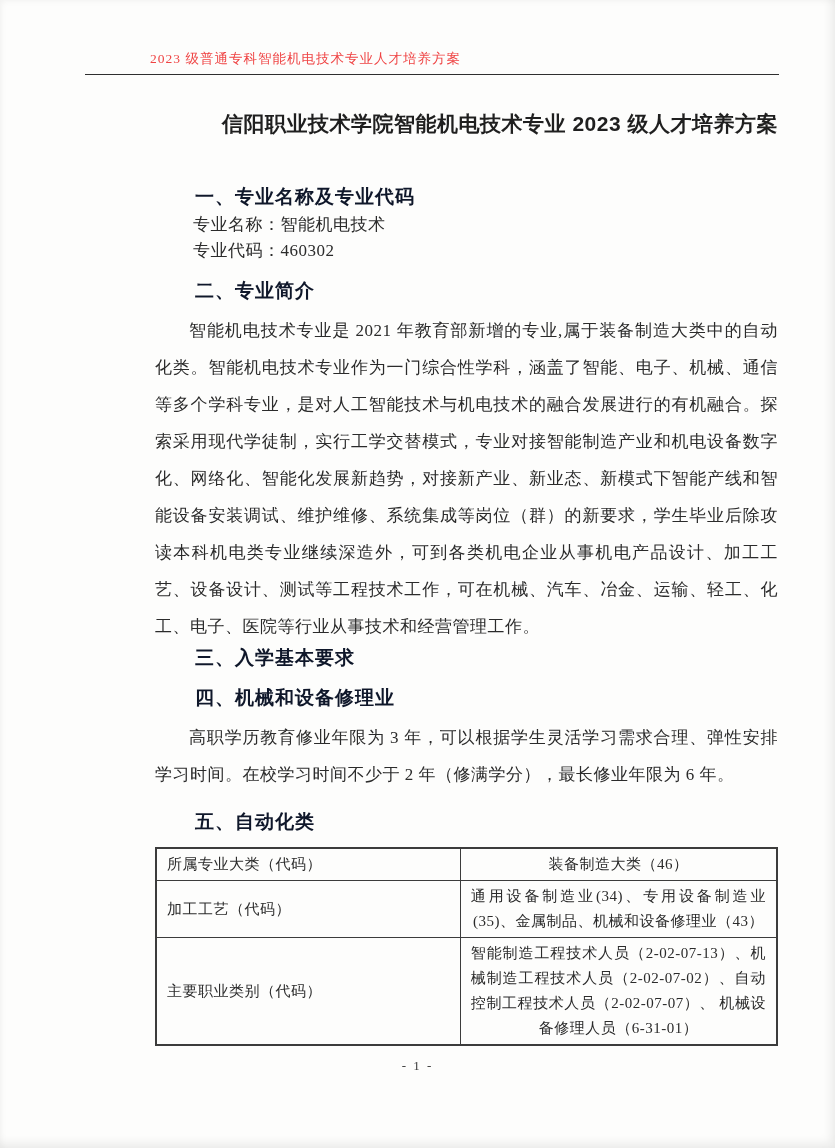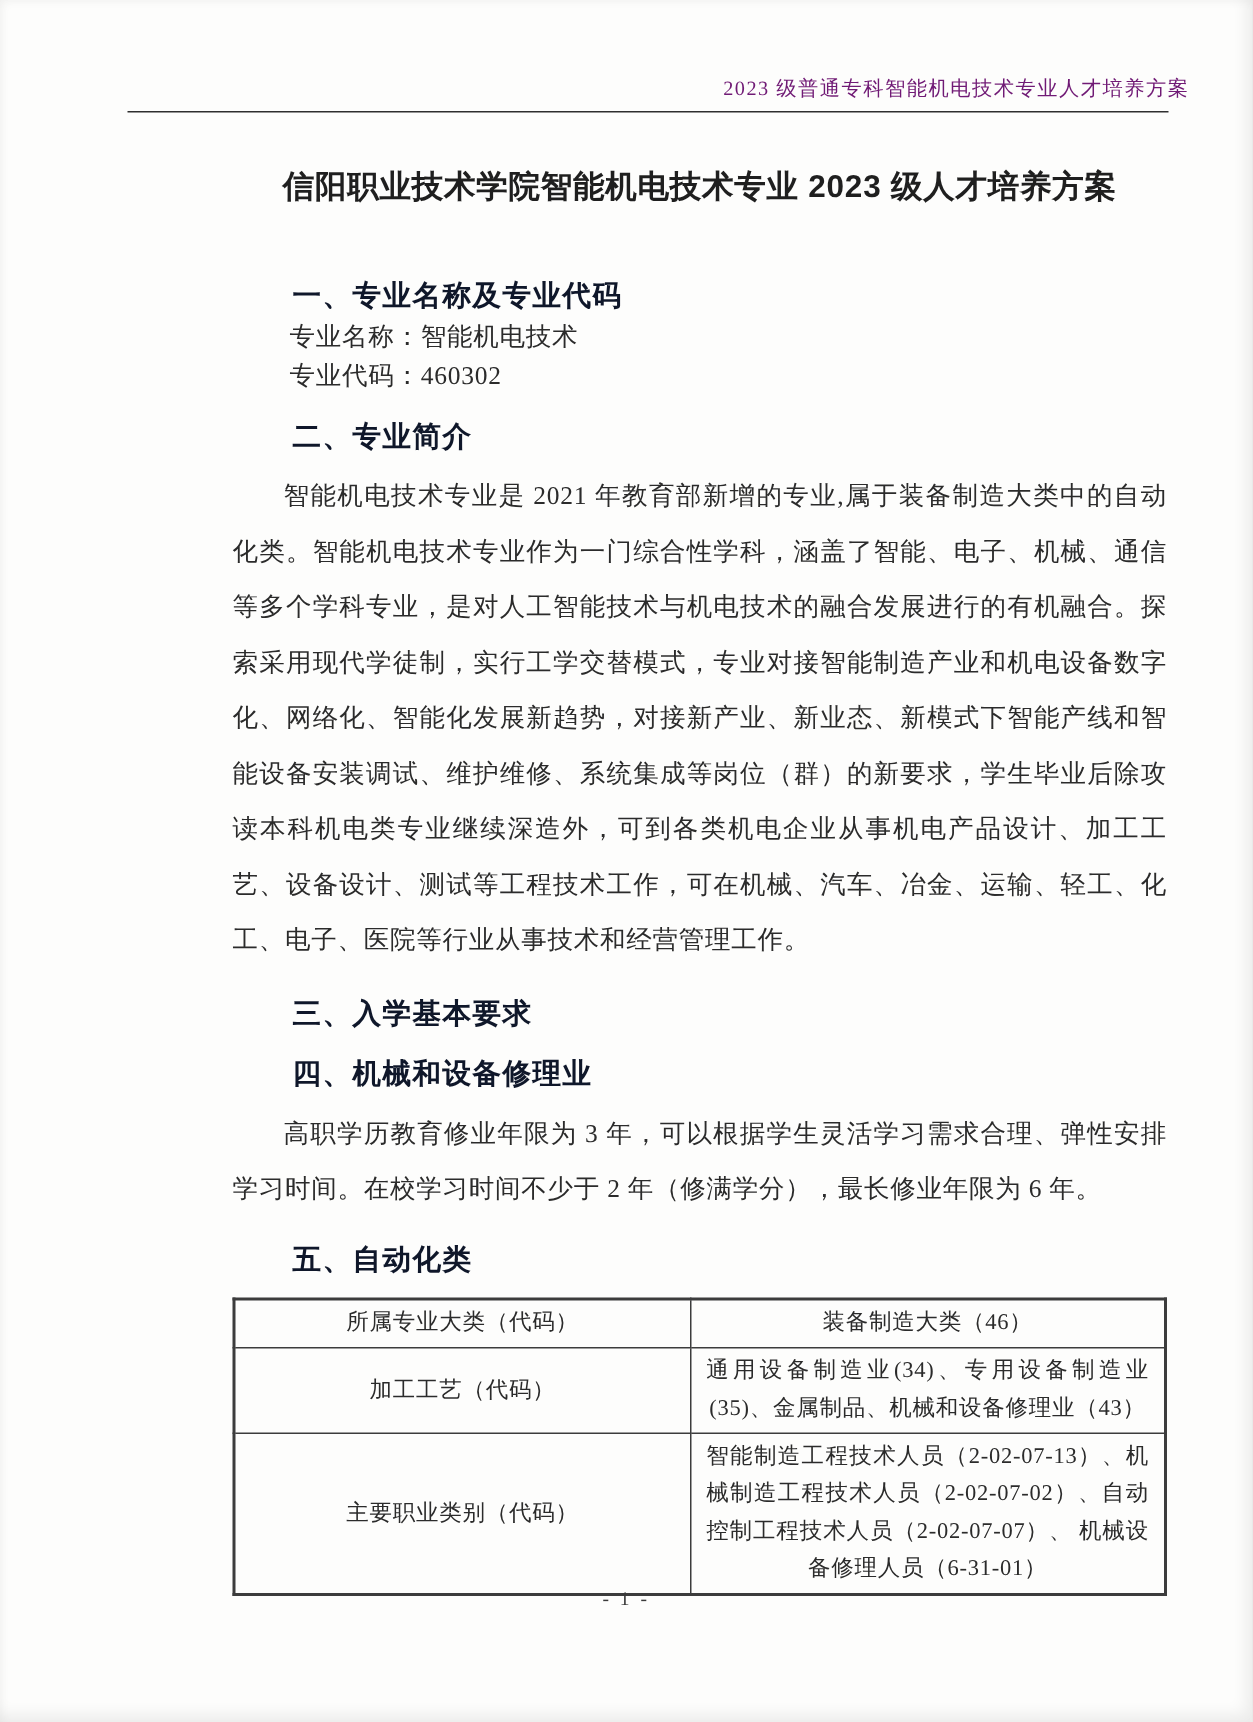--- a/index.html
+++ b/index.html
@@ -10,55 +10,55 @@
     height: 1148px;
     margin: 0 auto;
     background: #fdfdfc;
     color: #2e2e2e;
     font-family: "Liberation Serif", "DejaVu Serif", serif;
     overflow: hidden;
     box-shadow: inset -4px -5px 10px rgba(0,0,0,0.07), inset 2px 2px 6px rgba(0,0,0,0.03);
   }
   .running-header {
     position: absolute;
-    top: 50px; left: 170px; width: 623px;
-    text-align: right;
+    top: 50px; left: 150px; width: 623px;
+    text-align: left;
     font-size: 13.5px;
     letter-spacing: 1px;
-    color: #701a75;
+    color: #ef4444;
   }
   .header-rule {
     position: absolute;
     top: 74px; left: 85px; width: 694px;
     border-top: 1.6px solid #2f2f2f;
   }
   .content {
     position: absolute;
     top: 96px; left: 155px; width: 623px;
   }
   .doc-title {
-    text-align: center;
+    text-align: right;
     font-family: "Liberation Sans", "DejaVu Sans", sans-serif;
     font-weight: bold;
     font-size: 21px;
     letter-spacing: 0.5px;
     color: #1f1f1f;
     margin-top: 14px;
   }
   .section-heading {
     font-family: "Liberation Sans", "DejaVu Sans", sans-serif;
     font-weight: bold;
     font-size: 19px;
     color: #0f172a;
     padding-left: 40px;
     letter-spacing: 1px;
   }
   .h1 { margin-top: 46px; }
   .h2 { margin-top: 16px; }
-  .h3 { margin-top: 18px; }
+  .h3 { }
   .h4 { margin-top: 14px; }
   .h5 { margin-top: 16px; }
   .kv-line {
     font-size: 17px;
     padding-left: 38px;
     margin-top: 3px;
     letter-spacing: 0.5px;
     color: #2b2b2b;
   }
   .para {
@@ -79,21 +79,20 @@
     color: #2b2b2b;
   }
   .career-table td {
     border: 1px solid #3c3c3c;
     padding: 3px 10px;
     line-height: 25px;
     vertical-align: middle;
   }
   .career-table td.label-cell {
     width: 49%;
-    text-align: center;
     letter-spacing: 0.5px;
   }
   .career-table td.value-cell {
     text-align: justify;
     text-align-last: center;
     letter-spacing: 0.5px;
   }
   .page-footer {
     position: absolute;
     top: 1058px; left: 0; width: 100%;

